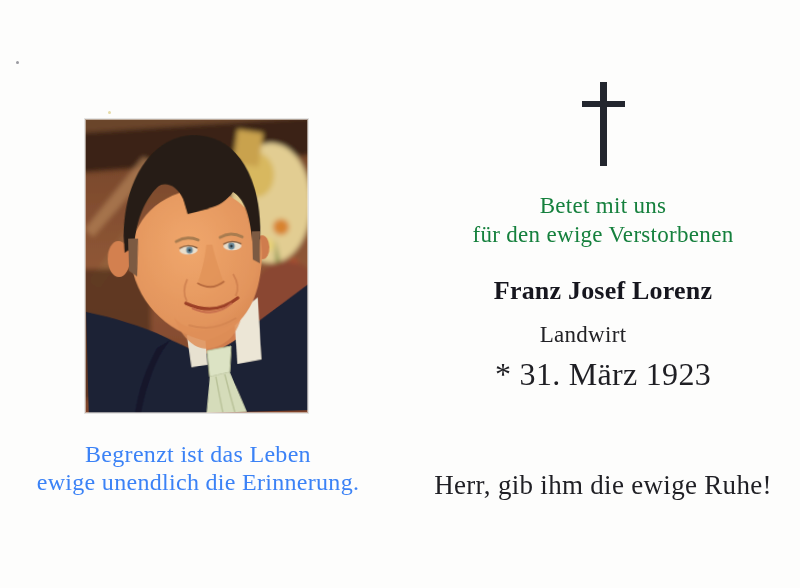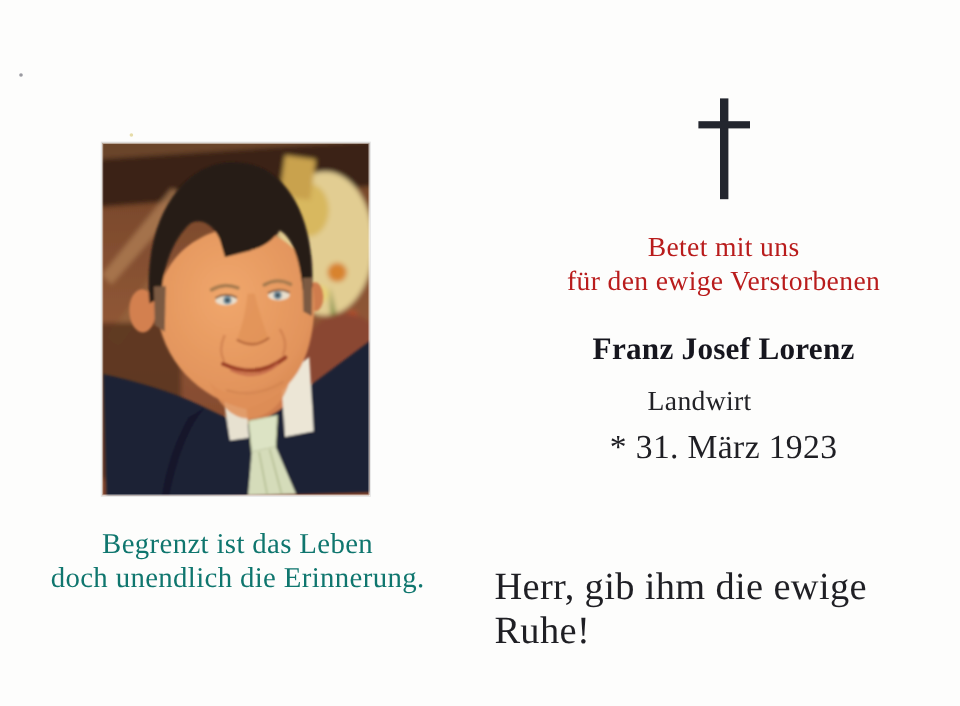--- a/index.html
+++ b/index.html
@@ -22,21 +22,21 @@
     width: 223px; height: 294px;
     overflow: hidden;
     box-shadow: 0 0 0 1px rgba(180,180,180,0.35);
   }
   .photo-frame svg { display: block; width: 100%; height: 100%; }
   .epitaph {
     position: absolute;
     left: 12px; top: 440px; width: 372px;
     text-align: center;
     font-size: 24px; line-height: 28px;
-    color: #0f766e;
+    color: #3b82f6;
     letter-spacing: 0.3px;
   }
   
   .cross {
     position: absolute;
     left: 582px; top: 82px;
     width: 43px; height: 84px;
   }
   .cross .v {
     position: absolute; left: 50%; top: 0;
@@ -46,21 +46,21 @@
   .cross .h {
     position: absolute; left: 0; top: 19px;
     width: 43px; height: 6px;
     background: #23262e;
   }
   .intro {
     position: absolute;
     left: 420px; top: 191px; width: 366px;
     text-align: center;
     font-size: 23px; line-height: 29px;
-    color: #b91c1c;
+    color: #15803d;
     letter-spacing: 0.3px;
   }
   .name {
     position: absolute;
     left: 408px; top: 270px; width: 390px;
     margin: 0;
     text-align: center;
     font-size: 26px; line-height: 42px;
     font-weight: 700;
     color: #16161e;
@@ -71,29 +71,29 @@
     left: 400px; top: 322px; width: 366px;
     text-align: center;
     font-size: 23px;
     color: #222226;
     letter-spacing: 0.3px;
   }
   .dates {
     position: absolute;
     left: 420px; top: 359px; width: 366px;
     text-align: center;
-    font-size: 28px; line-height: 30px;
+    font-size: 32px; line-height: 30px;
     color: #1f1f24;
     letter-spacing: 0.3px;
   }
   .closing {
     position: absolute;
     left: 412px; top: 470px; width: 382px;
-    text-align: left;
-    font-size: 32px;
+    text-align: center;
+    font-size: 27px;
     color: #1f1f24;
     letter-spacing: 0.3px;
   }
   .speck { position: absolute; border-radius: 50%; }
   .speck.s1 { left: 16px; top: 61px; width: 3px; height: 3px; background: #9a9aa0; }
   .speck.s2 { left: 108px; top: 111px; width: 3px; height: 3px; background: #e6dca8; }
 </style>
 </head>
 <body>
 
@@ -188,21 +188,21 @@
 
         <path d="M102,206 Q126,214 150,200" stroke="#d0814f" stroke-width="2" fill="none" opacity="0.7"></path>
       </g>
 
       <rect width="223" height="294" fill="none" stroke="#f2ede6" stroke-width="2" opacity="0.6"></rect>
     </svg>
   </figure>
 
   <div class="epitaph">
     <div>Begrenzt ist das Leben</div>
-    <div>doch unendlich die Erinnerung.</div>
+    <div>ewige unendlich die Erinnerung.</div>
   </div>
 
   <div class="cross">
     <span class="v"></span>
     <span class="h"></span>
   </div>
 
   <div class="intro">
     <div>Betet mit uns</div>
     <div>für den ewige Verstorbenen</div>

